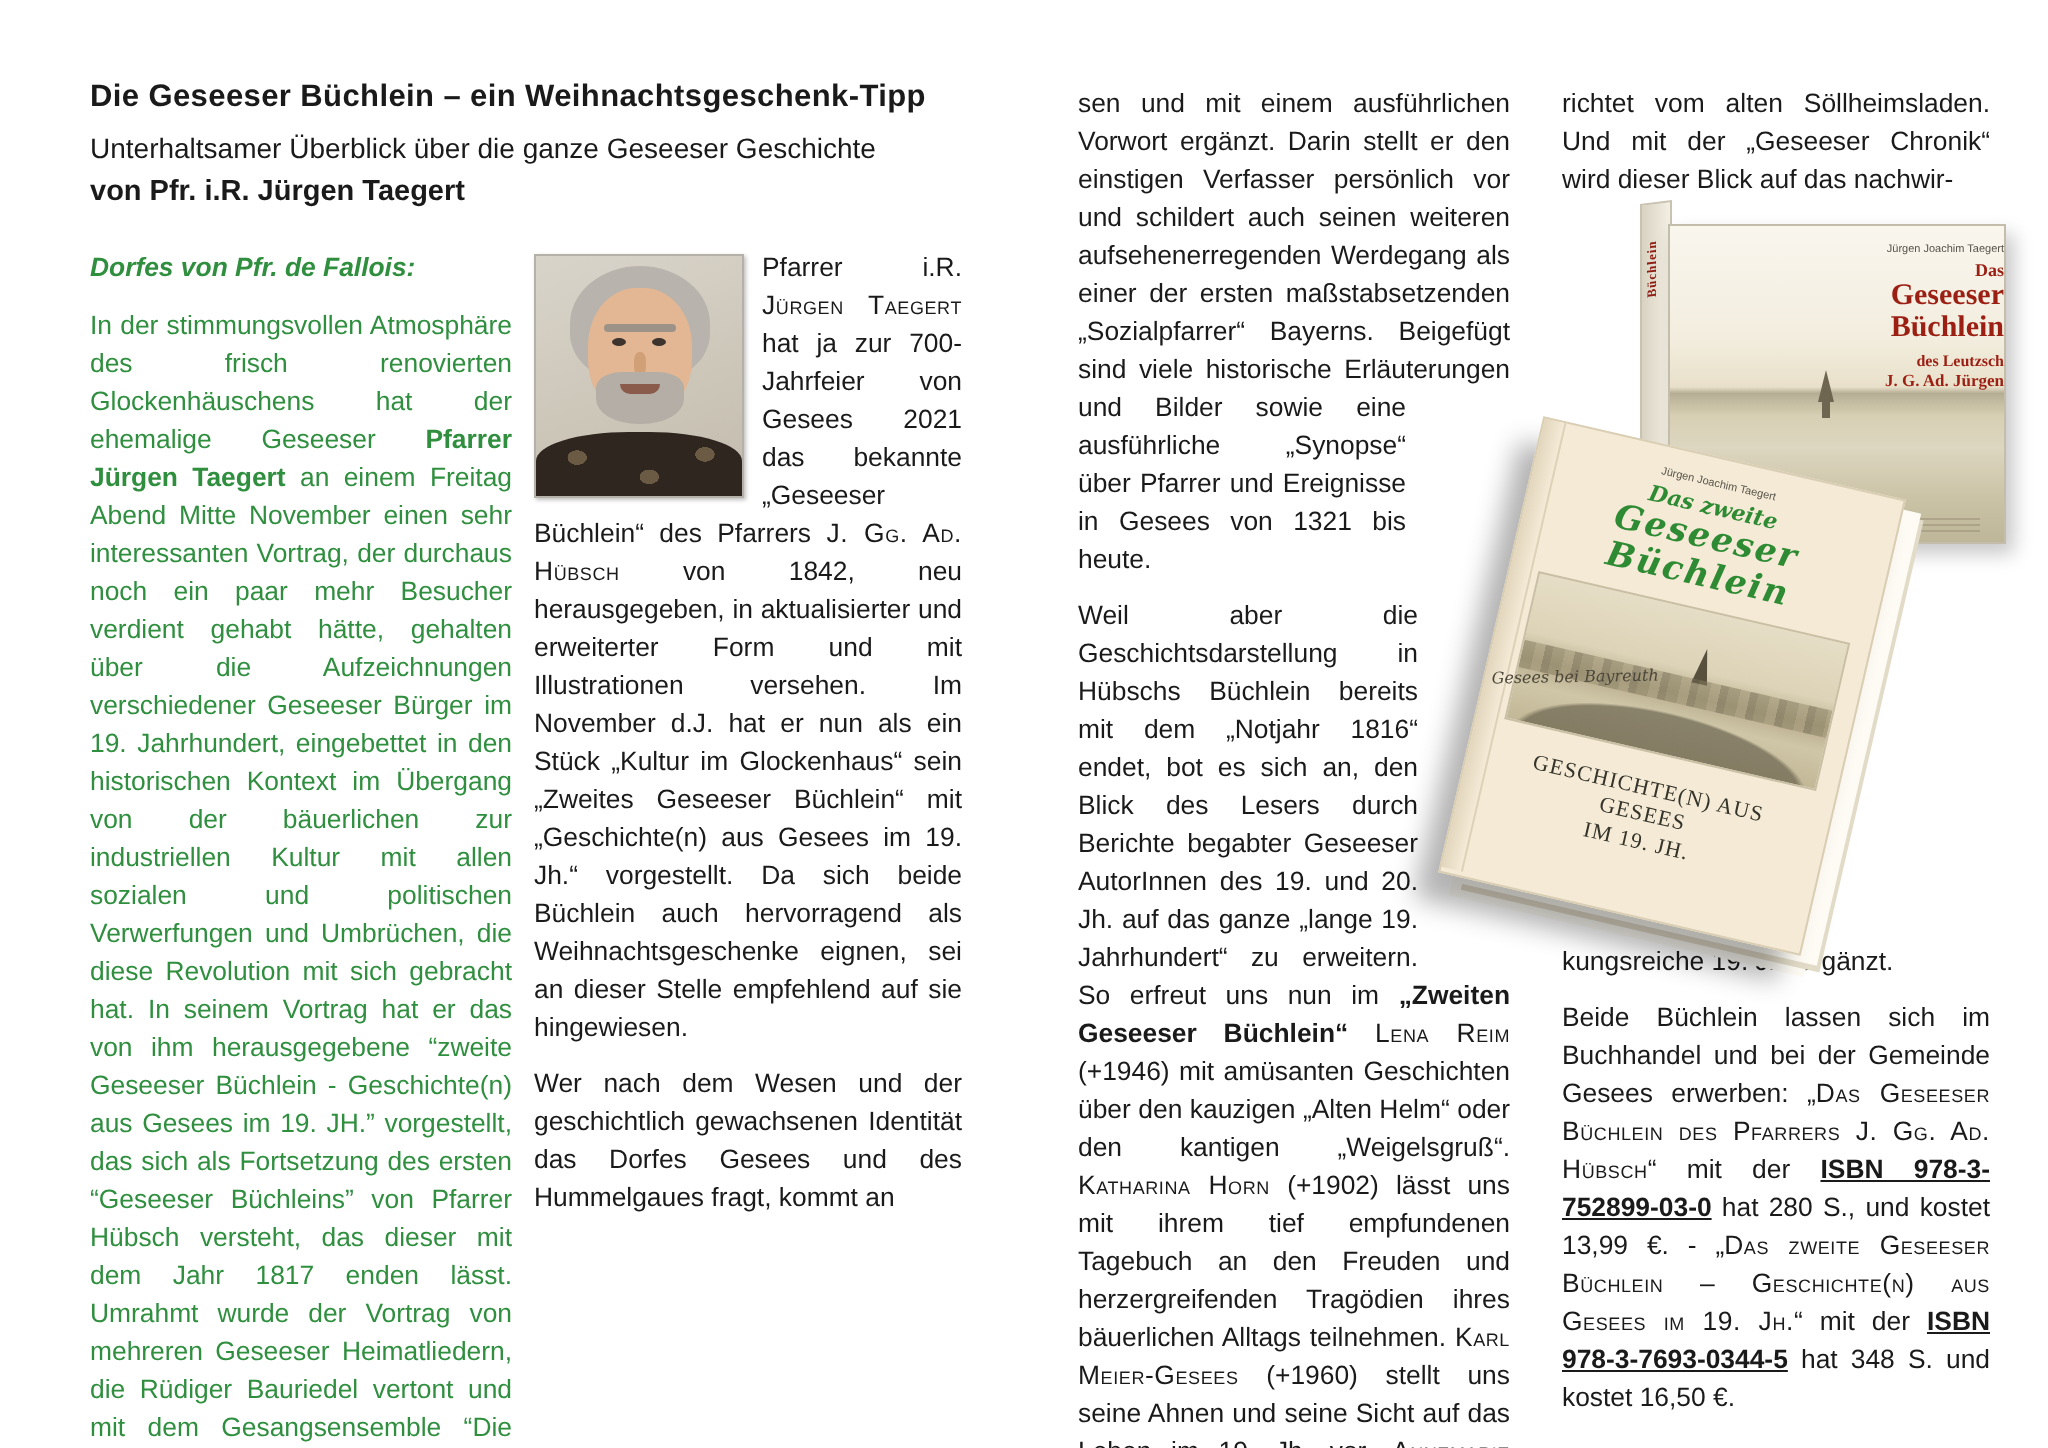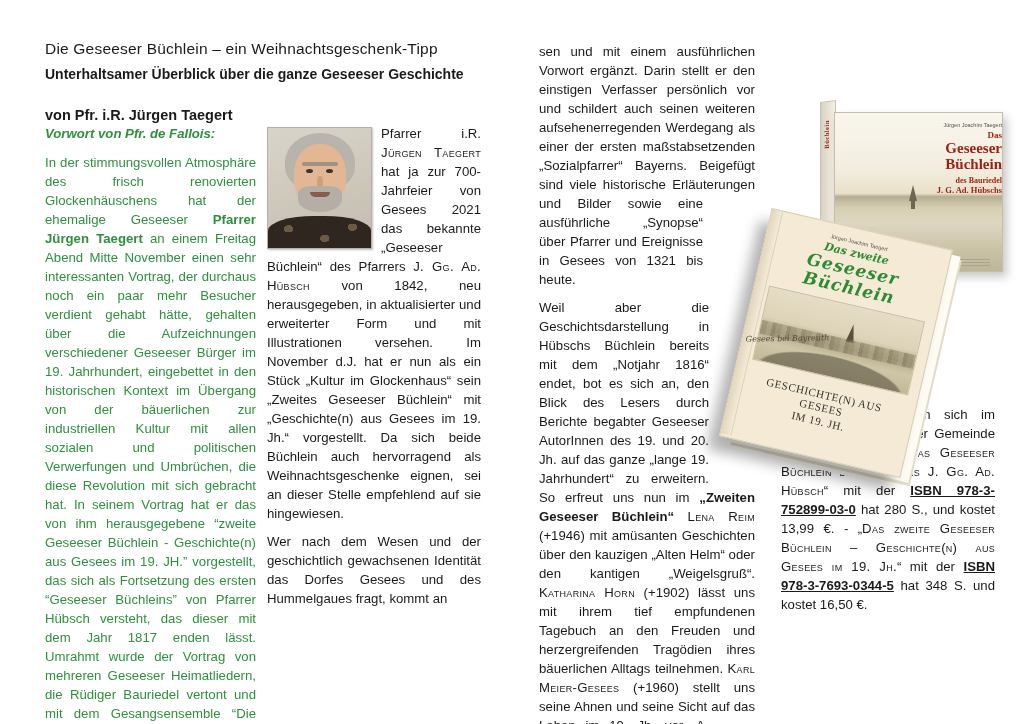--- a/index.html
+++ b/index.html
@@ -3,23 +3,23 @@
 <meta charset="utf-8">
 <style>
   html,body{margin:0;padding:0;}
   body{
     width:1024px;height:724px;background:#ffffff;overflow:hidden;position:relative;
     font-family:"Liberation Sans", sans-serif;color:#1a1a1a;
     -webkit-hyphens:auto;hyphens:auto;
   }
   .abs{position:absolute;}
   
-  #title{left:45px;top:40px;width:470px;font-size:15.5px;font-weight:normal;letter-spacing:.2px;}
-  #subtitle{left:45px;top:66px;width:470px;font-size:14px;font-weight:bold;}
-  #byline{left:45px;top:88px;width:470px;font-size:14.5px;font-weight:bold;margin-top:19px;}
+  #title{left:45px;top:40px;width:470px;font-size:15.5px;font-weight:bold;letter-spacing:.2px;}
+  #subtitle{left:45px;top:66px;width:470px;font-size:14px;}
+  #byline{left:45px;top:88px;width:470px;font-size:14.5px;font-weight:bold;}
   
   .col{position:absolute;text-align:justify;font-size:13.2px;line-height:19px;}
   #col1{left:45px;top:124px;width:211px;}
   #col2{left:267px;top:124px;width:214px;}
   #col3{left:539px;top:42px;width:216px;}
   #col4{left:781px;top:42px;width:214px;}
   .green{color:#2f8f3f;}
   .vorwort{font-style:italic;font-weight:bold;margin:0 0 10px 0;}
   .lead{font-weight:bold;margin:0 0 9px 0;}
   .lead .nb{font-weight:normal;}
@@ -92,21 +92,21 @@
   .b2 .c2,.b2 .c3{font-family:"Liberation Serif",serif;color:#35342a;font-size:11px;letter-spacing:.6px;line-height:14px;}
 </style>
 </head>
 <body>
 
 <div class="abs" id="title">Die Geseeser Büchlein – ein Weihnachtsgeschenk-Tipp</div>
 <div class="abs" id="subtitle">Unterhaltsamer Überblick über die ganze Geseeser Geschichte</div>
 <div class="abs" id="byline">von Pfr. i.R. Jürgen Taegert</div>
 
 <div class="col green" id="col1">
-  <p class="vorwort">Vorwort von Pfr. de Fallois:</p>
+  <p class="vorwort">Dorfes von Pfr. de Fallois:</p>
   <p><span>In der stimmungsvollen Atmosphäre des frisch renovierten Glockenhäuschens hat der ehemalige Geseeser </span><b>Pfarrer Jürgen Taegert</b><span> an einem Freitag Abend Mitte November einen sehr interessanten Vortrag, der durchaus noch ein paar mehr Besucher verdient gehabt hätte, gehalten über die Aufzeichnungen verschiedener Geseeser Bürger im 19. Jahrhundert, eingebettet in den historischen Kontext im Übergang von der bäuerlichen zur industriellen Kultur mit allen sozialen und politischen Verwerfungen und Umbrüchen, die diese Revolution mit sich gebracht hat. In seinem Vortrag hat er das von ihm herausgegebene “zweite Geseeser Büchlein - Geschichte(n) aus Gesees im 19. JH.” vorgestellt, das sich als Fortsetzung des ersten “Geseeser Büchleins” von Pfarrer Hübsch versteht, das dieser mit dem Jahr 1817 enden lässt. Umrahmt wurde der Vortrag von mehreren Geseeser Heimatliedern, die Rüdiger Bauriedel vertont und mit dem Gesangsensemble “Die Vier”</span></p>
 </div>
 
 <div class="col" id="col2">
   <p>
     <span class="photo" title="Pfarrer i.R. Jürgen Taegert">
       <span class="hair"></span>
       <span class="face"></span>
       <span class="brow"></span>
       <span class="eyeL"></span>
@@ -119,36 +119,38 @@
   </p>
   <p><span>Wer nach dem Wesen und der geschichtlich gewachsenen Identität das Dorfes Gesees und des Hummelgaues fragt, kommt an </span></p>
 </div>
 
 <div class="col" id="col3">
   <p><span>sen und mit einem ausführlichen Vorwort ergänzt. Darin stellt er den einstigen Verfasser persönlich vor und schildert auch seinen weiteren aufsehenerregenden Werdegang als einer der ersten maßstabsetzenden „Sozialpfarrer“ Bayerns. Beigefügt sind viele historische Erläuterungen und Bilder sowie </span><span class="spacer-r" style="width:52px;height:60px;"></span><span>eine ausführliche „Synopse“ über Pfarrer und Ereignisse in Gesees von 1321 bis heute.</span></p>
   <p><span class="spacer-r" style="width:46px;height:172px;"></span><span>Weil aber die Geschichtsdarstellung in Hübschs Büchlein bereits mit dem „Notjahr 1816“ endet, bot es sich an, den Blick des Lesers durch Berichte begabter Geseeser AutorInnen des 19. und 20. Jh. auf das ganze „lange 19. Jahrhundert“ zu erweitern. So erfreut uns nun im </span><b>„Zweiten Geseeser Büchlein“</b><span> </span><span class="sc">Lena Reim</span><span> (+1946) mit amüsanten Geschichten über den kauzigen „Alten Helm“ oder den kantigen „Weigelsgruß“. </span><span class="sc">Katharina Horn</span><span> (+1902) lässt uns mit ihrem tief empfundenen Tagebuch an den Freuden und herzergreifenden Tragödien ihres bäuerlichen Alltags teilnehmen. </span><span class="sc">Karl Meier-Gesees</span><span> (+1960) stellt uns seine Ahnen und seine Sicht auf das Leben im 19. Jh. vor. </span><span class="sc">Annemarie Leutzsch</span></p>
 </div>
 
 <div class="col" id="col4">
+  <p>richtet vom alten Söllheimsladen. Und mit der „Geseeser Chronik“ wird dieser Blick auf das nachwir-</p>
   <div style="height:363px;"></div>
+  <p>kungsreiche 19. Jh. ergänzt.</p>
   <p><span>Beide Büchlein lassen sich im Buchhandel und bei der Gemeinde Gesees erwerben: „</span><span class="sc">Das Geseeser Büchlein des Pfarrers J. Gg. Ad. Hübsch</span><span>“ mit der </span><span class="isbn">ISBN 978-3-752899-03-0</span><span> hat 280 S., und kostet 13,99 €. - „</span><span class="sc">Das zweite Geseeser Büchlein – Geschichte(n) aus Gesees im 19. Jh.</span><span>“ mit der </span><span class="isbn">ISBN 978-3-7693-0344-5</span><span> hat 348 S. und kostet 16,50 €.</span></p>
 </div>
 
 <div class="abs" id="books">
   <div class="b1">
     <div class="b1-spine">
         <span>Büchlein</span>
       </div>
     <div class="b1-cover">
       <div class="auth">Jürgen Joachim Taegert</div>
       <div class="t1">Das</div>
       <div class="t2">Geseeser</div>
       <div class="t3">Büchlein</div>
-      <div class="s1">des Bauriedel</div>
-      <div class="s2">J. G. Ad. Hübschs</div>
+      <div class="s1">des Leutzsch</div>
+      <div class="s2">J. G. Ad. Jürgen</div>
       <div class="spire"></div>
       <div class="tower"></div>
       <div class="cap"></div>
     </div>
   </div>
   <div class="b2">
     <div class="sp"></div>
     <div class="auth">Jürgen Joachim Taegert</div>
     <div class="t1">Das zweite</div>
     <div class="t2">Geseeser</div>

